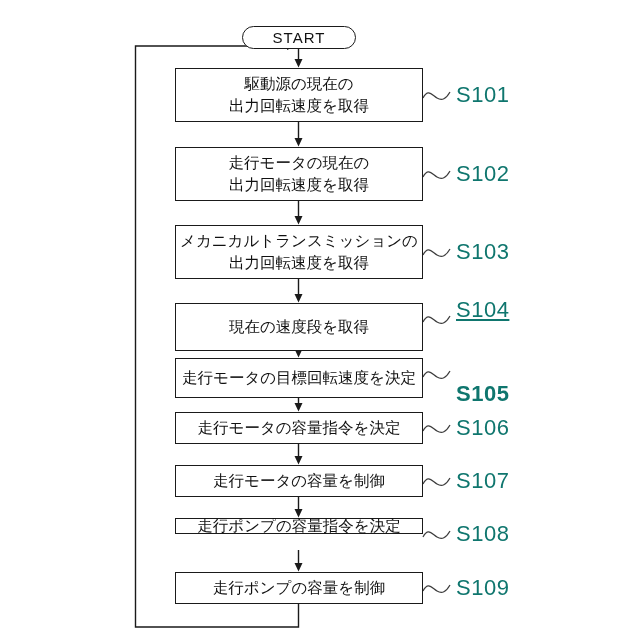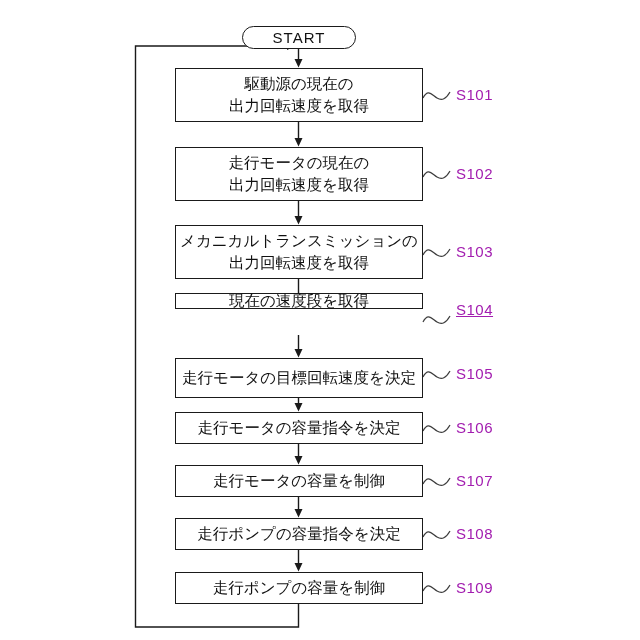--- a/index.html
+++ b/index.html
@@ -51,40 +51,40 @@
     justify-content: center;
     text-align: center;
     white-space: pre-line;
     font-size: 15.5px;
     line-height: 1.4;
     color: #111111;
   }
   .b1 { top: 68px;  height: 54px; }
   .b2 { top: 147px; height: 54px; }
   .b3 { top: 225px; height: 54px; }
-  .b4 { top: 293px; height: 16px; }
+  .b4 { top: 303px; height: 48px; }
   .b5 { top: 358px; height: 40px; }
   .b6 { top: 412px; height: 32px; }
   .b7 { top: 465px; height: 32px; }
-  .b8 { top: 518px; height: 32px; }
+  .b8 { top: 518px; height: 16px; }
   .b9 { top: 572px; height: 32px; }
   .step-label {
     position: absolute;
     left: 456px;
     height: 24px;
     line-height: 24px;
-    font-size: 15px;
-    color: #a21caf;
+    font-size: 22px;
+    color: #0f766e;
     letter-spacing: 0.5px;
   }
   .l1 { top: 83px; }
   .l2 { top: 162px; }
   .l3 { top: 240px; }
   .l4 { top: 298px; text-decoration: underline; }
-  .l5 { top: 362px; }
+  .l5 { top: 382px; font-weight: bold; }
   .l6 { top: 416px; text-align: right; }
   .l7 { top: 469px; }
   .l8 { top: 522px; }
   .l9 { top: 576px; }
 </style>
 </head>
 <body>
 
 <div class="canvas">
 

